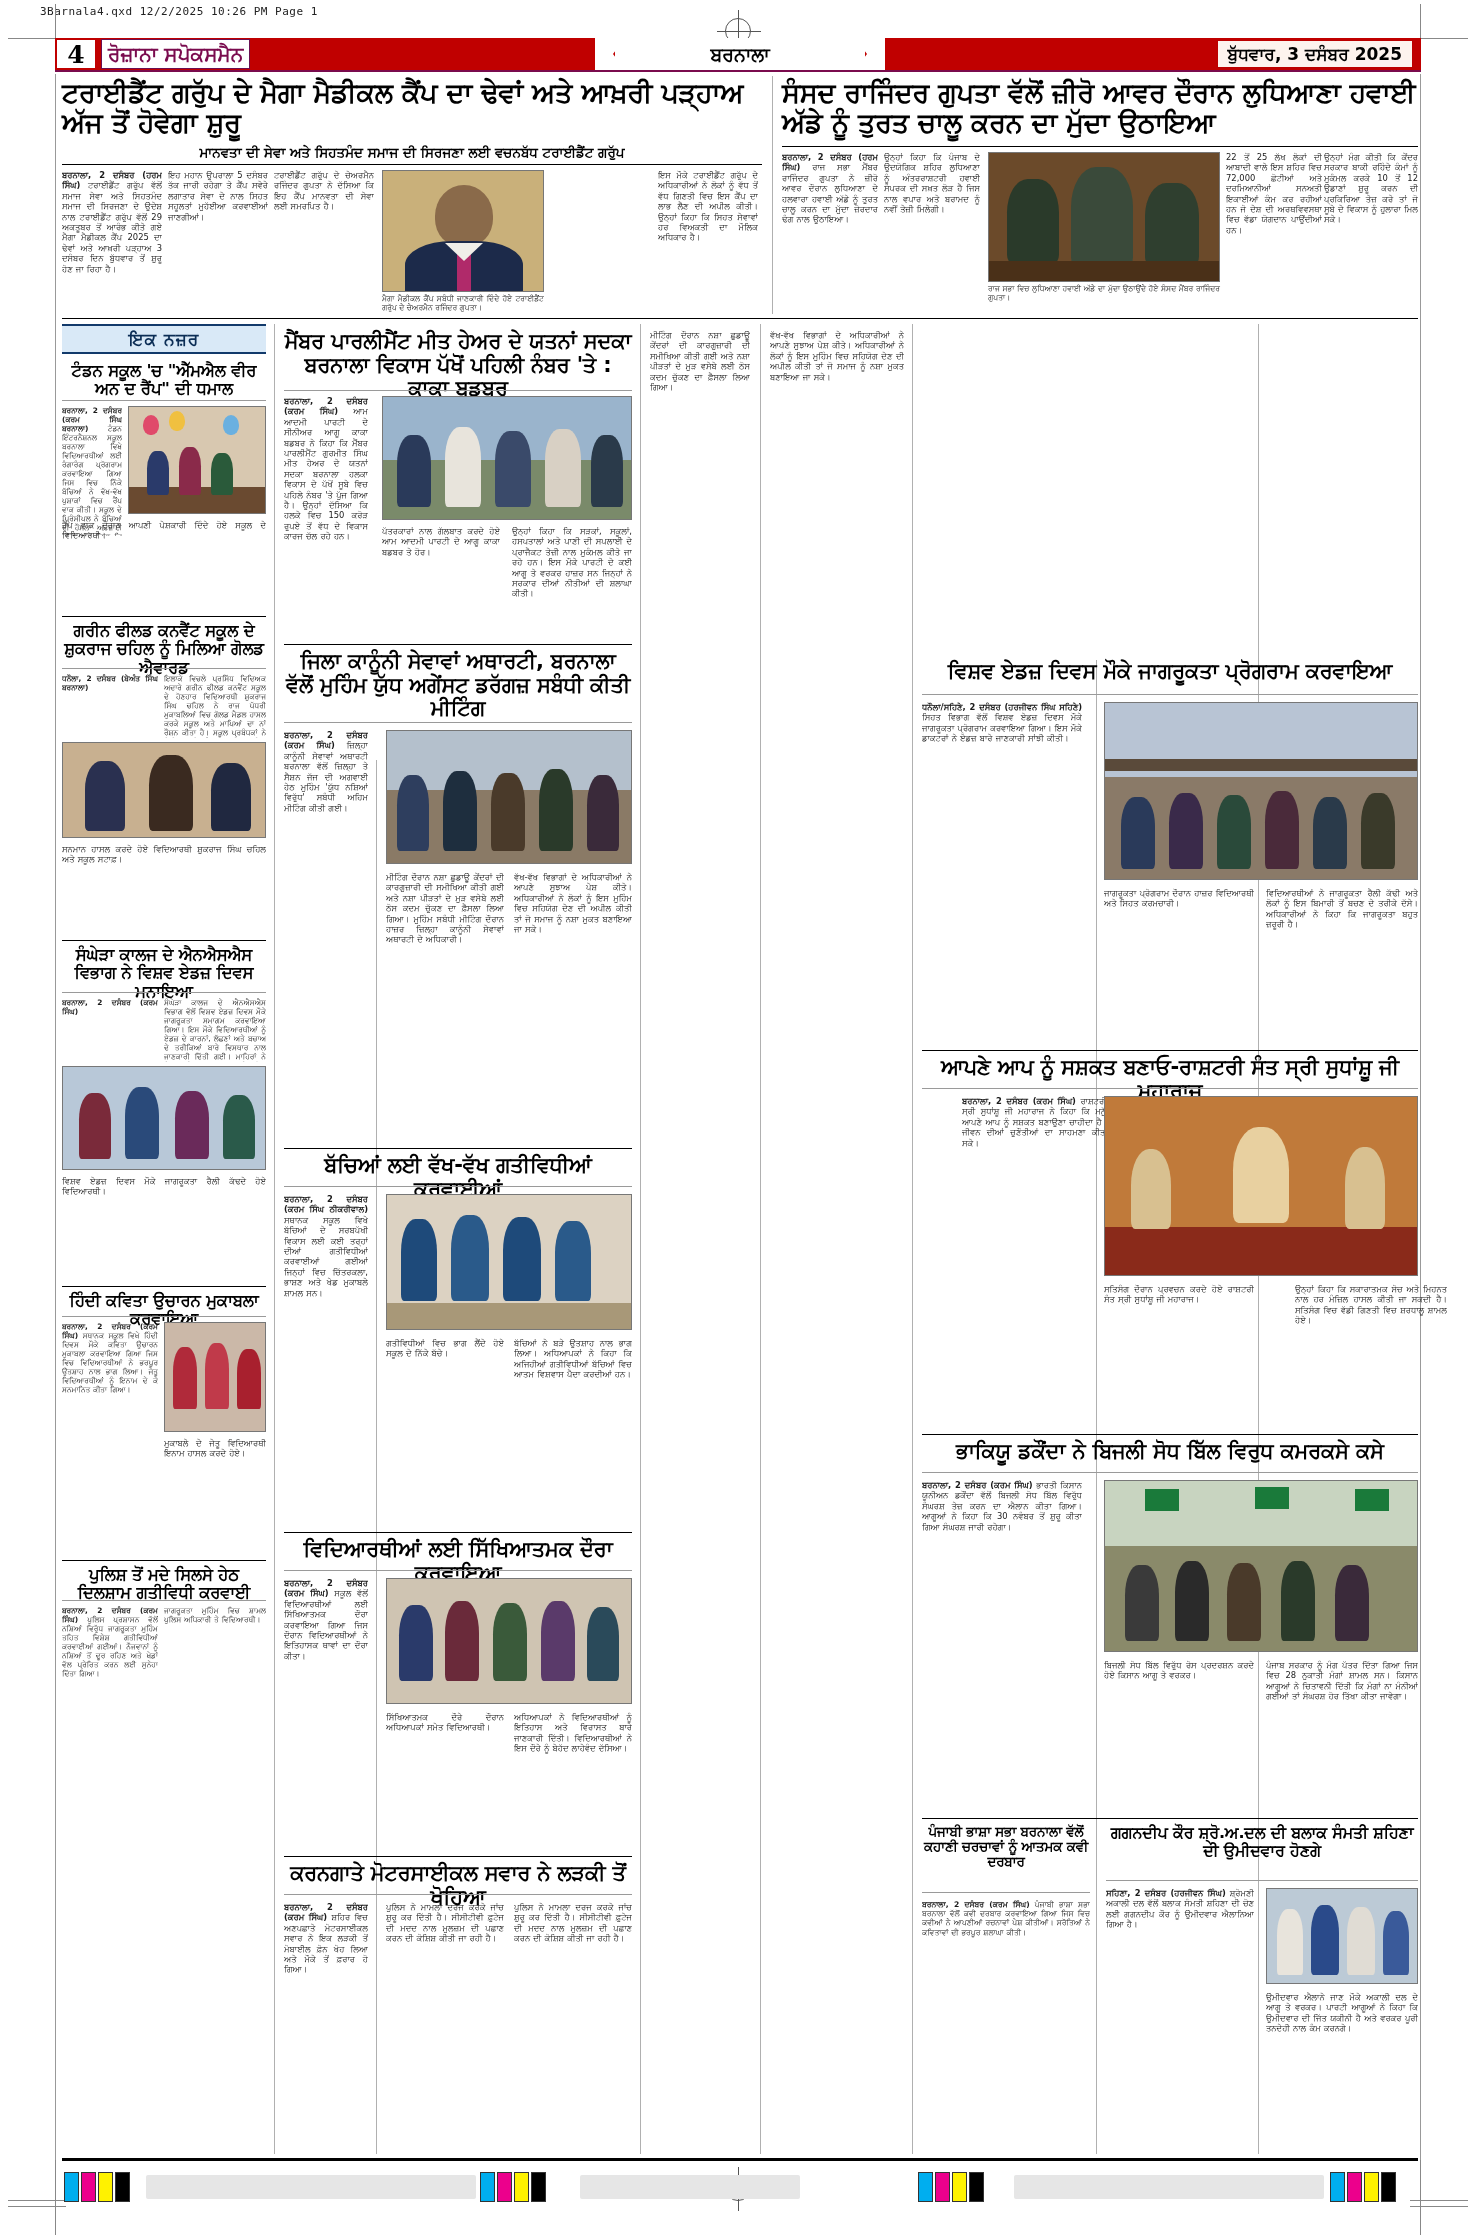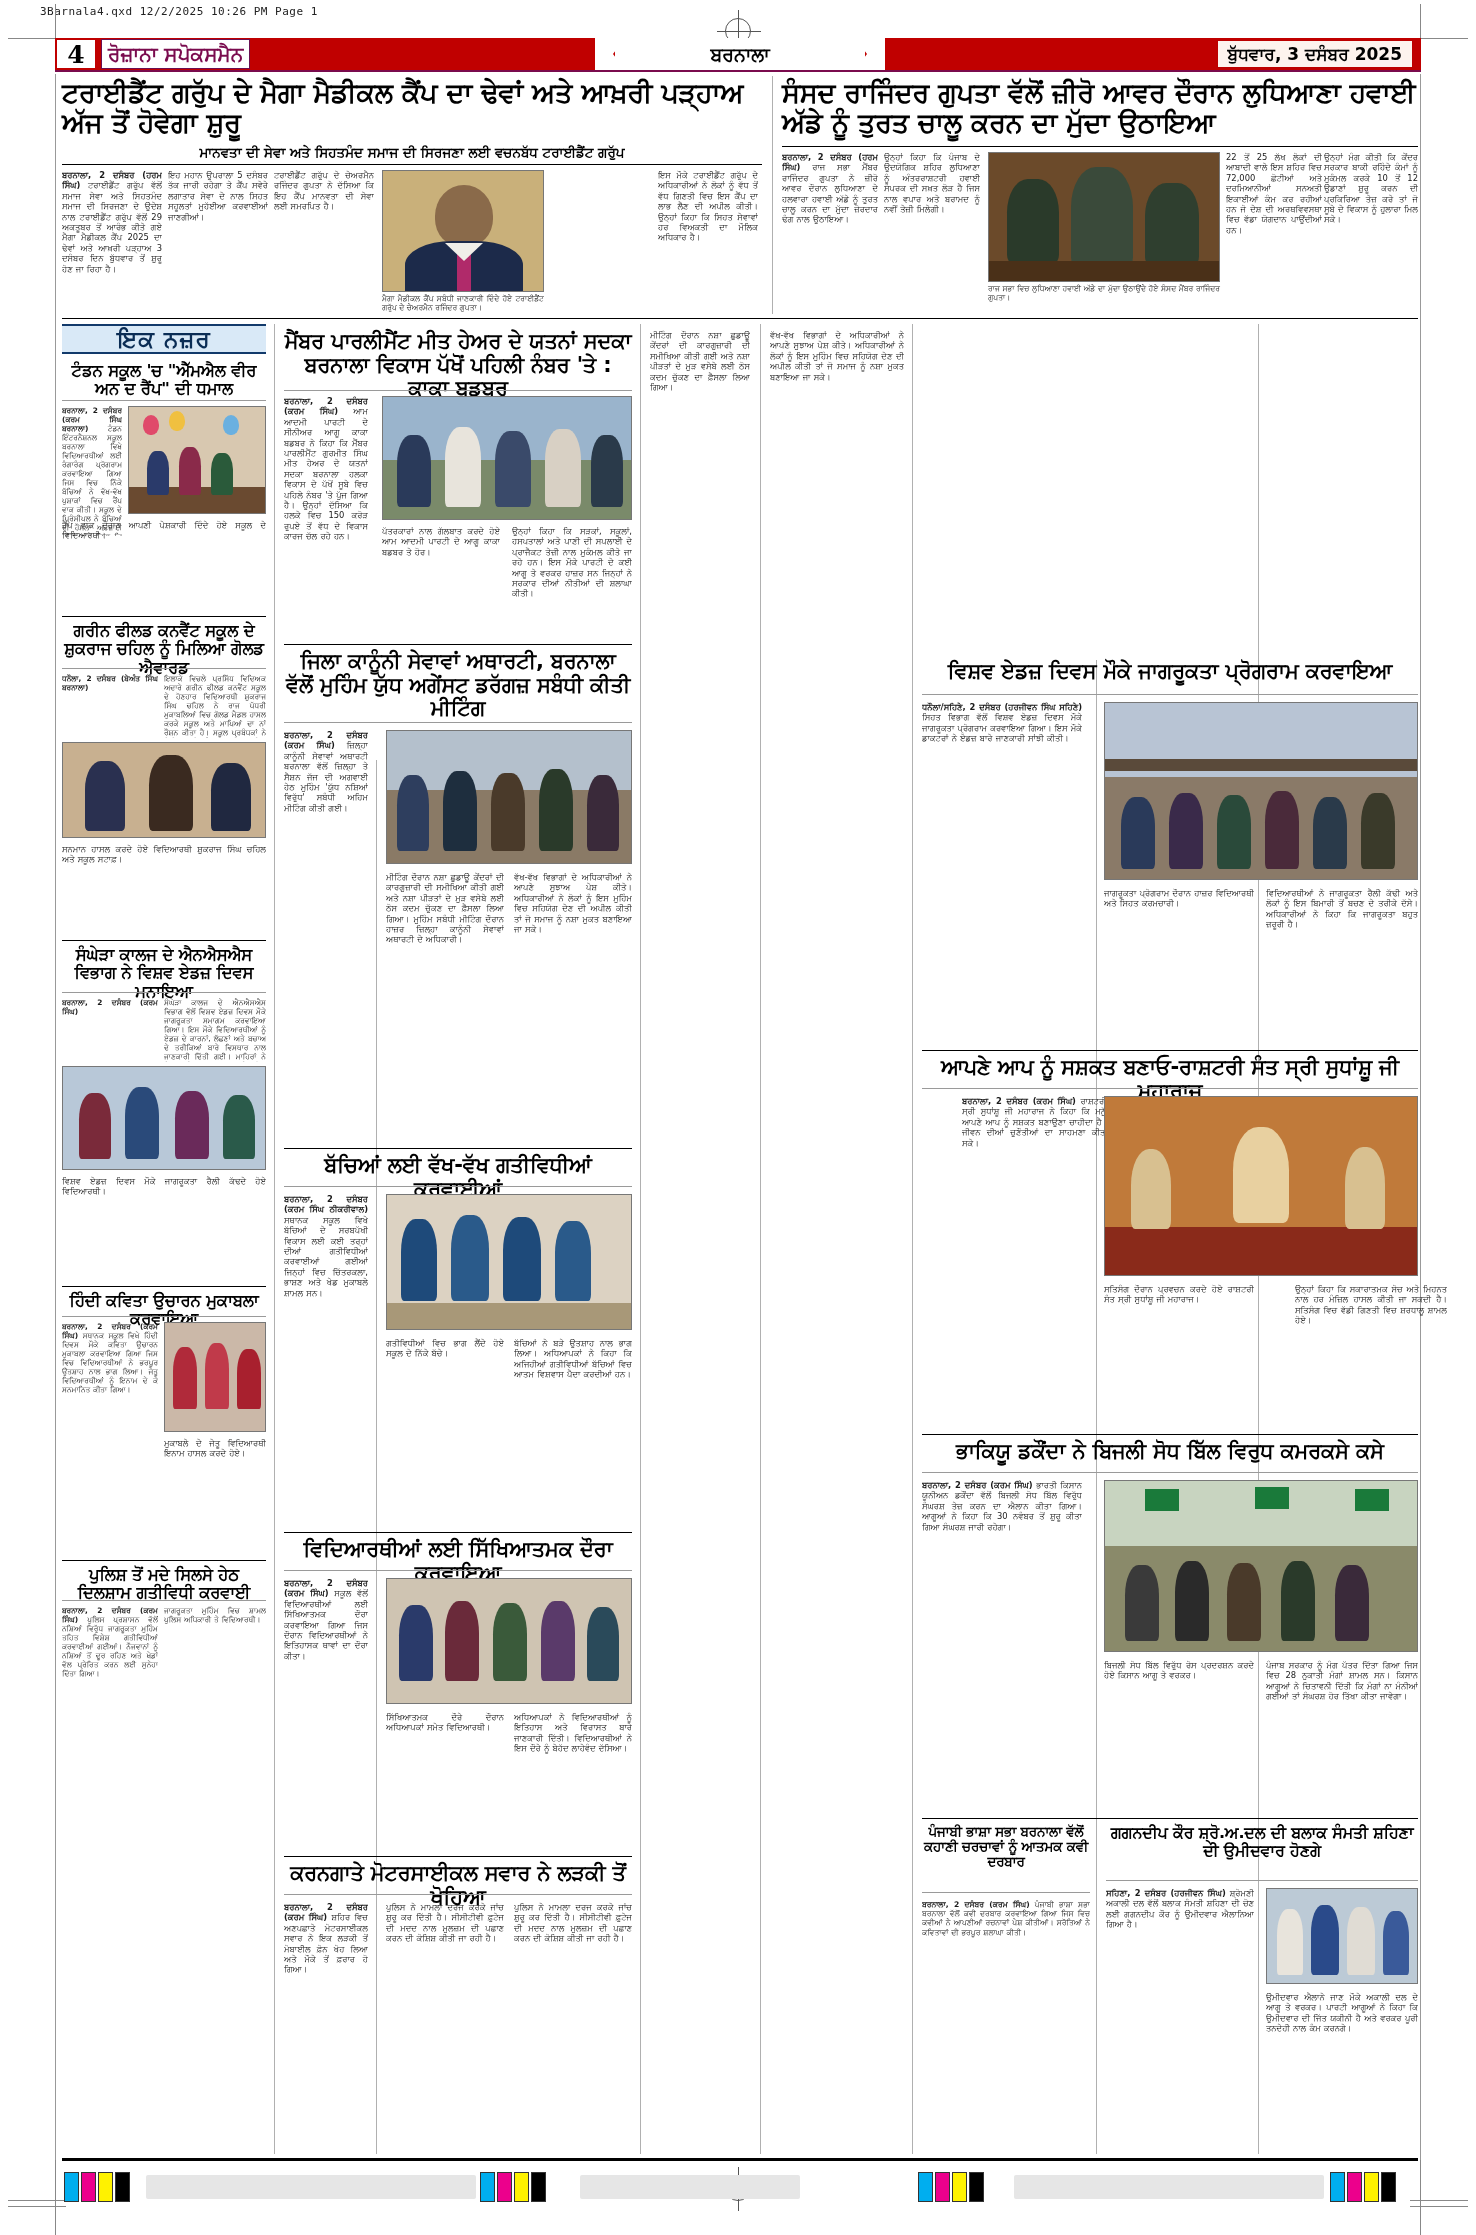--- a/index.html
+++ b/index.html
@@ -168,21 +168,21 @@
     text-align: justify;
   }
 
   
   .iknazar {
     position: absolute;
     background: #d9e9f7;
     border-top: 2px solid #123a6b;
     border-bottom: 2px solid #123a6b;
     display: flex; align-items: center; justify-content: center;
-    font-weight: bold; font-size: 23px; color: #0b2d55;
+    font-weight: bold; font-size: 17px; color: #0b2d55;
     letter-spacing: 1px;
   }
 
   
   .cmykgroup { position: absolute; display: flex; gap: 2px; }
   .cmykgroup span {
     display: block; width: 15px; height: 30px;
     border: 1px solid #333;
   }
   .grayslab {

